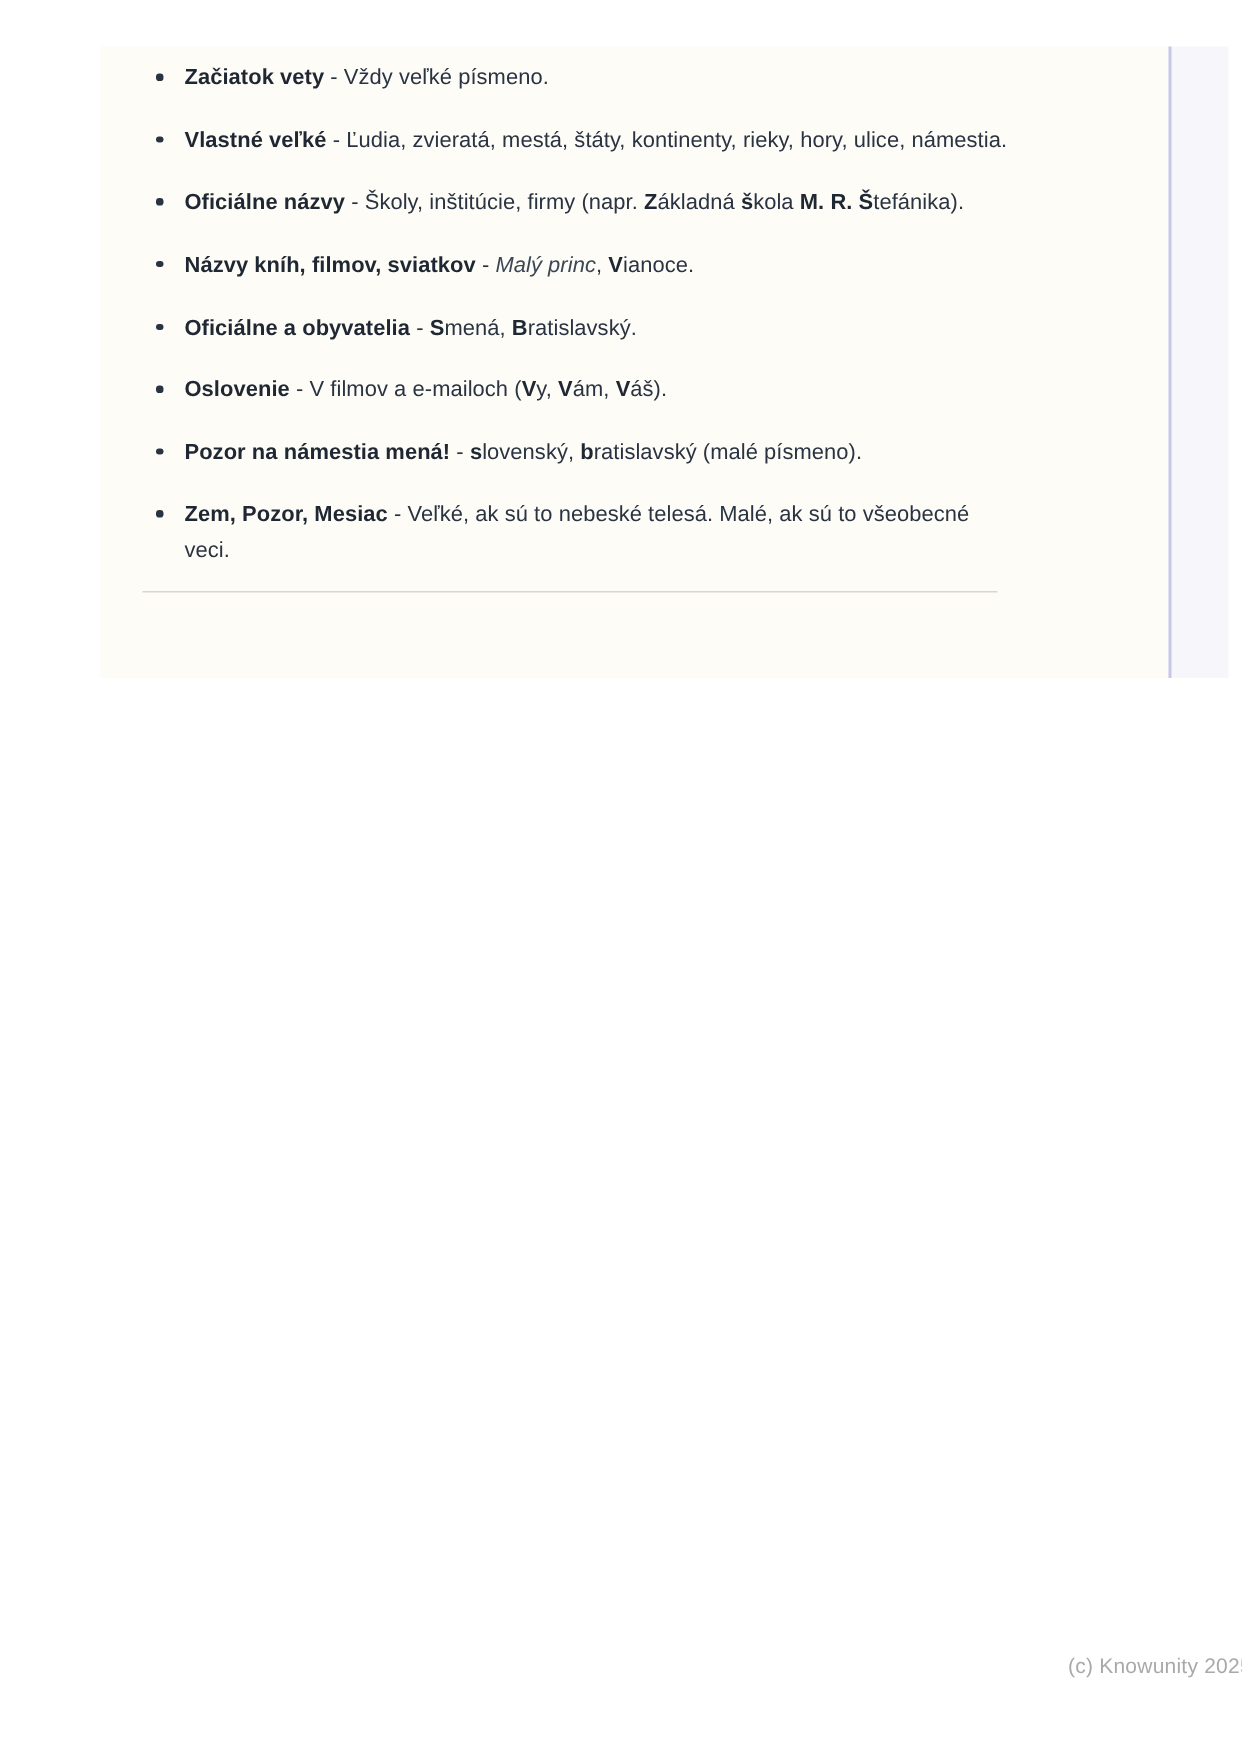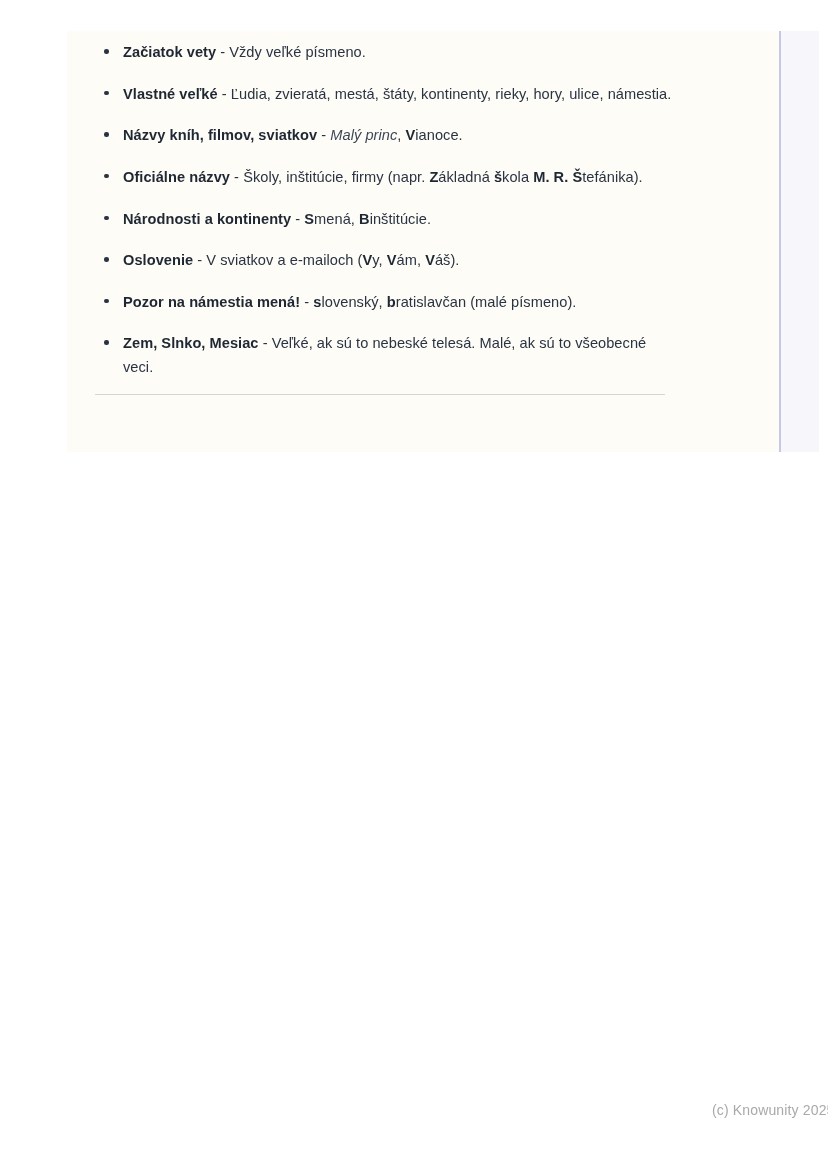--- a/index.html
+++ b/index.html
@@ -101,25 +101,25 @@
 <body>
 
 <div id="page">
 
   <div id="note-card"></div>
   <div id="card-edge"></div>
 
   <ul id="bullet-list">
       <li class="bullet-item"><span class="bullet-dot"></span><span><span class="b">Začiatok vety</span><span> - Vždy veľké písmeno.</span></span></li>
       <li class="bullet-item"><span class="bullet-dot"></span><span><span class="b">Vlastné veľké</span><span> - Ľudia, zvieratá, mestá, štáty, kontinenty, rieky, hory, ulice, námestia.</span></span></li>
+      <li class="bullet-item"><span class="bullet-dot"></span><span><span class="b">Oficiálne názvy</span><span> - Školy, inštitúcie, firmy (napr. </span><span class="b">Z</span><span>ákladná </span><span class="b">š</span><span>kola </span><span class="b">M. R. Š</span><span>tefánika).</span></span></li>
       <li class="bullet-item"><span class="bullet-dot"></span><span><span class="b">Názvy kníh, filmov, sviatkov</span><span> - </span><span class="i">Malý princ</span><span>, </span><span class="b">V</span><span>ianoce.</span></span></li>
-      <li class="bullet-item"><span class="bullet-dot"></span><span><span class="b">Oficiálne názvy</span><span> - Školy, inštitúcie, firmy (napr. </span><span class="b">Z</span><span>ákladná </span><span class="b">š</span><span>kola </span><span class="b">M. R. Š</span><span>tefánika).</span></span></li>
-      <li class="bullet-item"><span class="bullet-dot"></span><span><span class="b">Národnosti a kontinenty</span><span> - </span><span class="b">S</span><span>mená, </span><span class="b">B</span><span>inštitúcie.</span></span></li>
-      <li class="bullet-item"><span class="bullet-dot"></span><span><span class="b">Oslovenie</span><span> - V sviatkov a e-mailoch (</span><span class="b">V</span><span>y, </span><span class="b">V</span><span>ám, </span><span class="b">V</span><span>áš).</span></span></li>
-      <li class="bullet-item"><span class="bullet-dot"></span><span><span class="b">Pozor na námestia mená!</span><span> - </span><span class="b">s</span><span>lovenský, </span><span class="b">b</span><span>ratislavčan (malé písmeno).</span></span></li>
-      <li class="bullet-item"><span class="bullet-dot"></span><span><span class="b">Zem, Slnko, Mesiac</span><span> - Veľké, ak sú to nebeské telesá. Malé, ak sú to všeobecné veci.</span></span></li>
+      <li class="bullet-item"><span class="bullet-dot"></span><span><span class="b">Oficiálne a obyvatelia</span><span> - </span><span class="b">S</span><span>mená, </span><span class="b">B</span><span>ratislavský.</span></span></li>
+      <li class="bullet-item"><span class="bullet-dot"></span><span><span class="b">Oslovenie</span><span> - V filmov a e-mailoch (</span><span class="b">V</span><span>y, </span><span class="b">V</span><span>ám, </span><span class="b">V</span><span>áš).</span></span></li>
+      <li class="bullet-item"><span class="bullet-dot"></span><span><span class="b">Pozor na námestia mená!</span><span> - </span><span class="b">s</span><span>lovenský, </span><span class="b">b</span><span>ratislavský (malé písmeno).</span></span></li>
+      <li class="bullet-item"><span class="bullet-dot"></span><span><span class="b">Zem, Pozor, Mesiac</span><span> - Veľké, ak sú to nebeské telesá. Malé, ak sú to všeobecné veci.</span></span></li>
     </ul>
 
   <div id="divider"></div>
 
   <div id="footer-credit">(c) Knowunity 2025</div>
 
 </div>
 
 </body></html>

